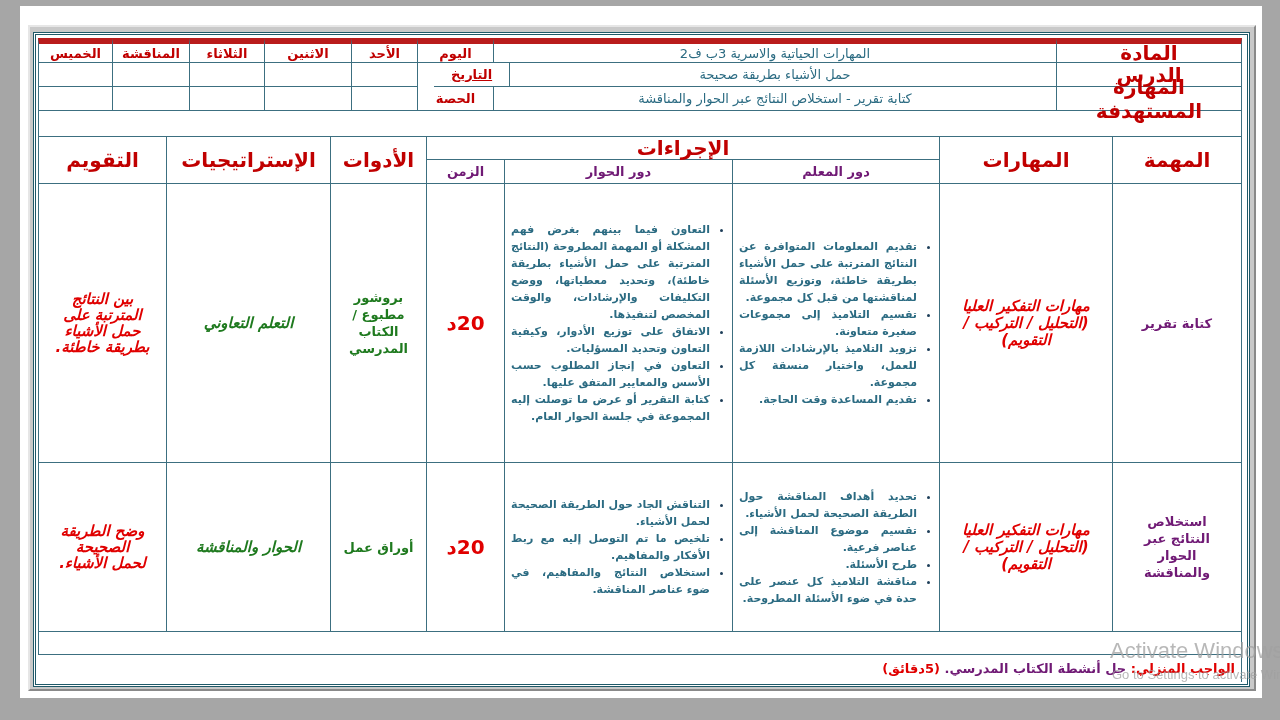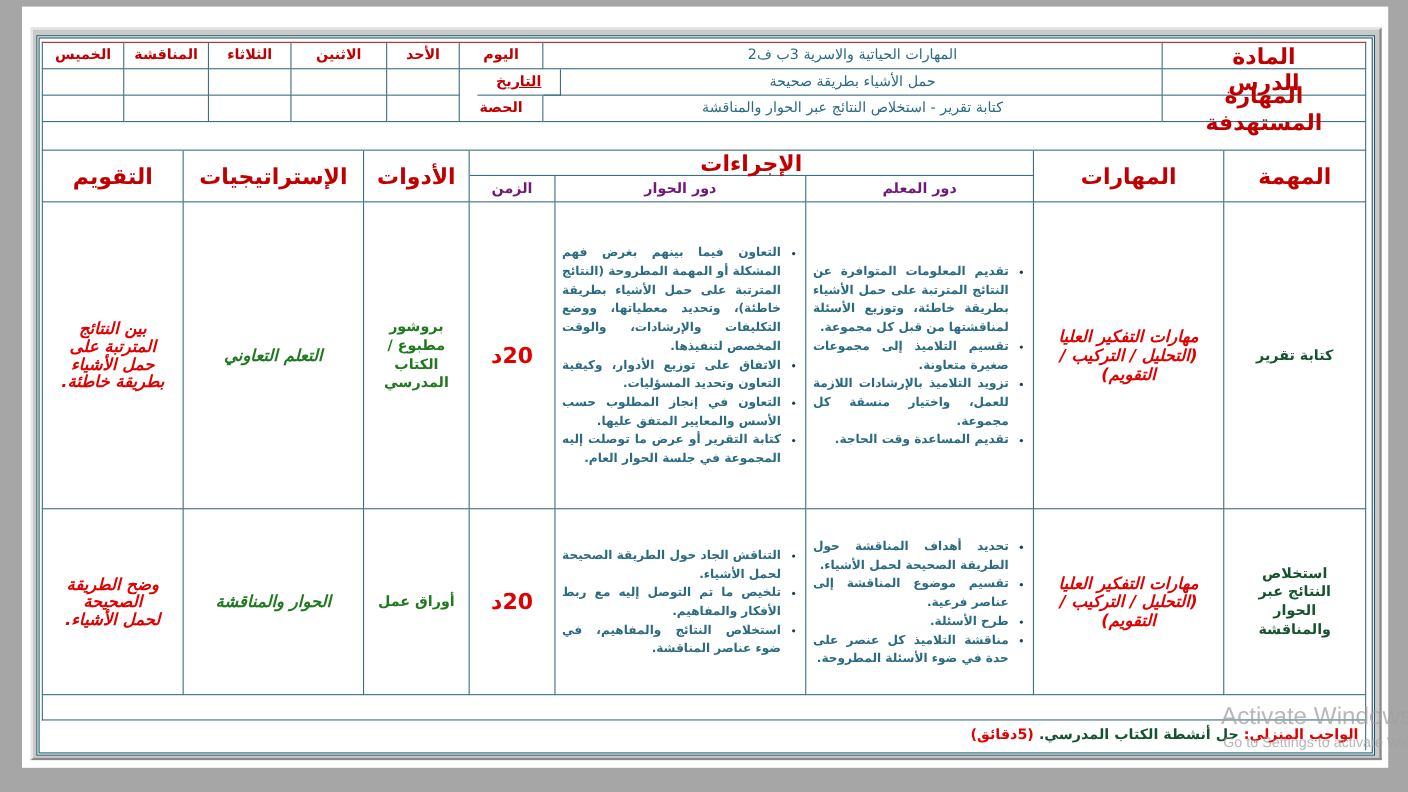--- a/index.html
+++ b/index.html
@@ -25,24 +25,24 @@
     border:3px double #1f5968;
     box-sizing:border-box;
   }
   .cell {
     position:absolute; box-sizing:border-box;
     border-right:1px solid #3c6f80; border-bottom:1px solid #3c6f80;
     display:flex; align-items:center; justify-content:center;
     text-align:center; direction:rtl;
   }
   .hl { border-left:1px solid #3c6f80; }
-  .ht { border-top:1px solid #b91c1c;text-align:right; }
+  .ht { border-top:6px solid #b91c1c;text-align:right; }
   .red { color:#c00000; font-weight:bold; }
   .teal { color:#2b6b82; }
-  .black { color:#14532d; }
+  .black { color:#701a75; }
   .green { color:#1f7a1f; }
   .brightred { color:#e00000; }
   .navy { color:#701a75; font-weight:bold; }
   .f14 { font-size:20px; }
   .f13 { font-size:13px; }
   .f12 { font-size:15px;font-style:italic; }
   .bullets {
     direction:rtl; text-align:justify; margin:0; padding:0 22px 0 6px;
     list-style:disc; font-size:11px; line-height:17px; color:#2b6b82; font-weight:bold;
   }

